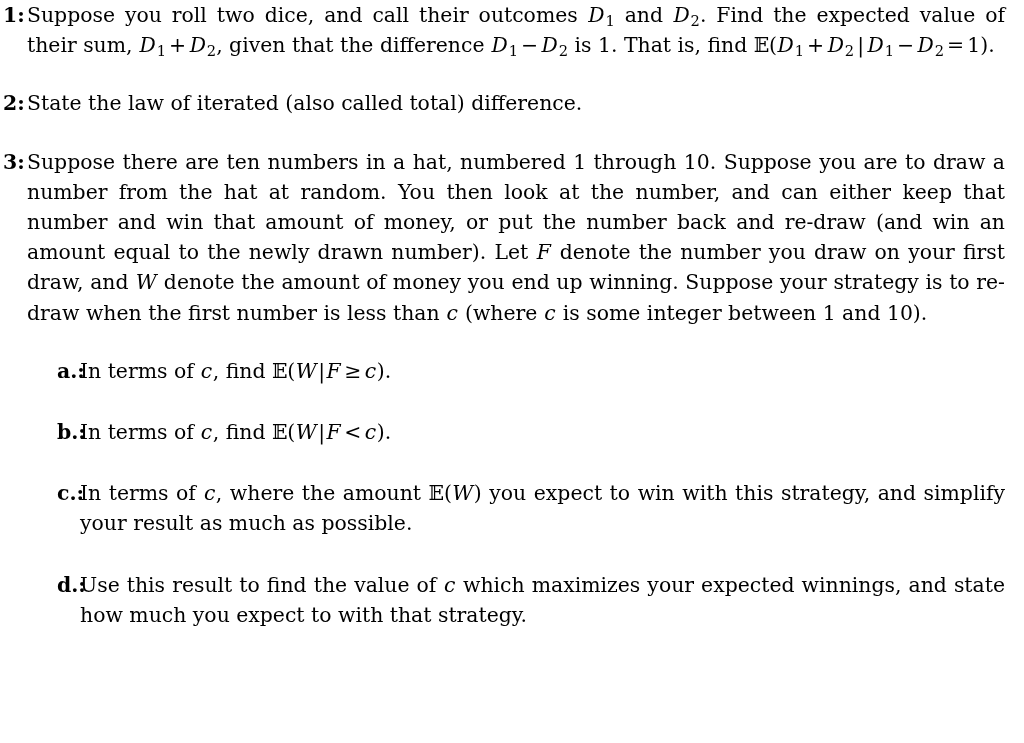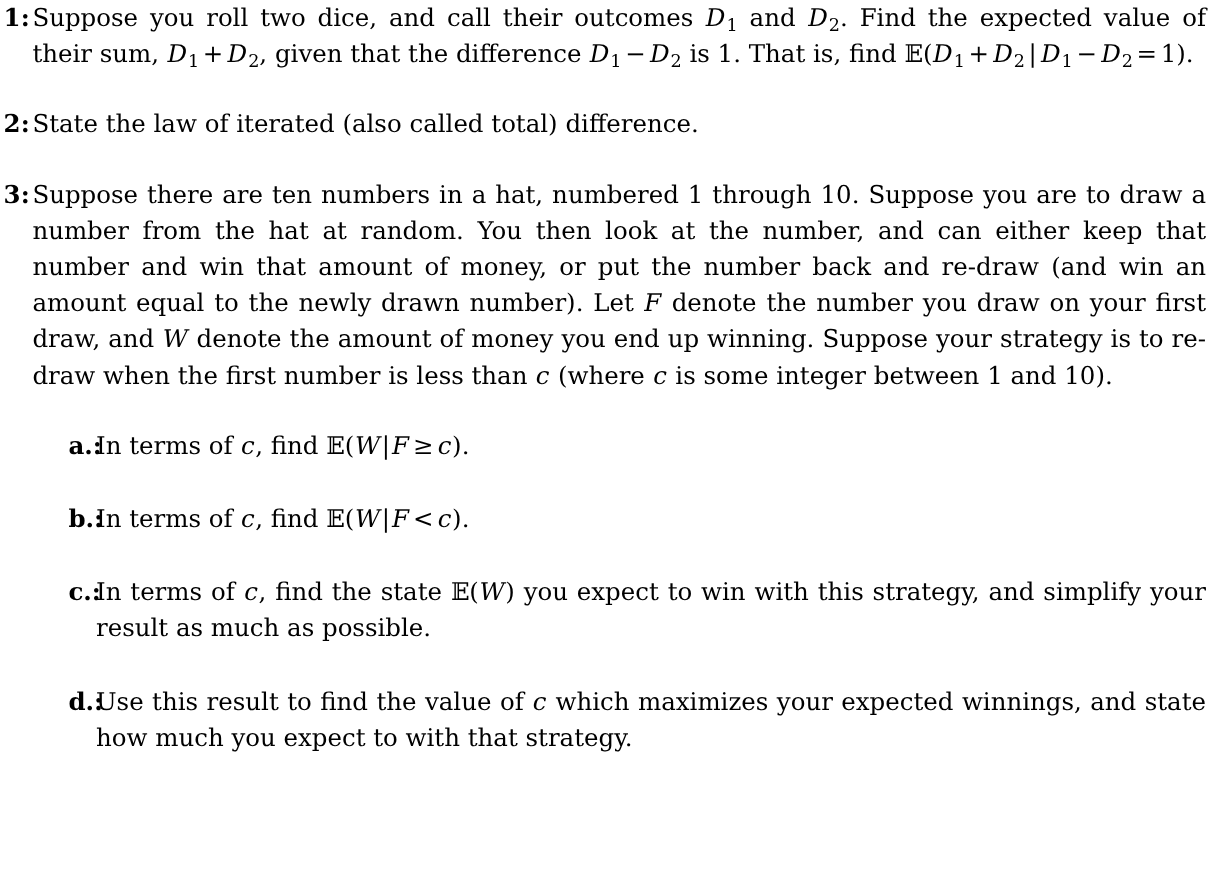--- a/index.html
+++ b/index.html
@@ -129,21 +129,21 @@
 
   <div class="gap-a-b"></div>
 
   <div class="subpart" id="subpart-b">
     <span class="letter">b.:</span><span>In terms of </span><span class="mi">c</span><span>, find </span><span class="math"><span class="bb">𝔼</span><span class="mn">(</span><span class="mi">W</span><span class="mo-tight">|</span><span class="mi">F</span><span class="mo">&lt;</span><span class="mi">c</span><span class="mn">).</span></span>
   </div>
 
   <div class="gap-b-c"></div>
 
   <div class="subpart" id="subpart-c">
-    <span class="letter">c.:</span><span>In terms of </span><span class="mi">c</span><span>, find the state </span><span class="math"><span class="bb">𝔼</span><span class="mn">(</span><span class="mi">W</span><span class="mn">)</span></span><span> you expect to win with this strategy, and simplify your result as much as possible.</span>
+    <span class="letter">c.:</span><span>In terms of </span><span class="mi">c</span><span>, where the amount </span><span class="math"><span class="bb">𝔼</span><span class="mn">(</span><span class="mi">W</span><span class="mn">)</span></span><span> you expect to win with this strategy, and simplify your result as much as possible.</span>
   </div>
 
   <div class="gap-c-d"></div>
 
   <div class="subpart" id="subpart-d">
     <span class="letter">d.:</span><span>Use this result to find the value of </span><span class="mi">c</span><span> which maximizes your expected winnings, and state how much you expect to with that strategy.</span>
   </div>
 
 </div>
 

